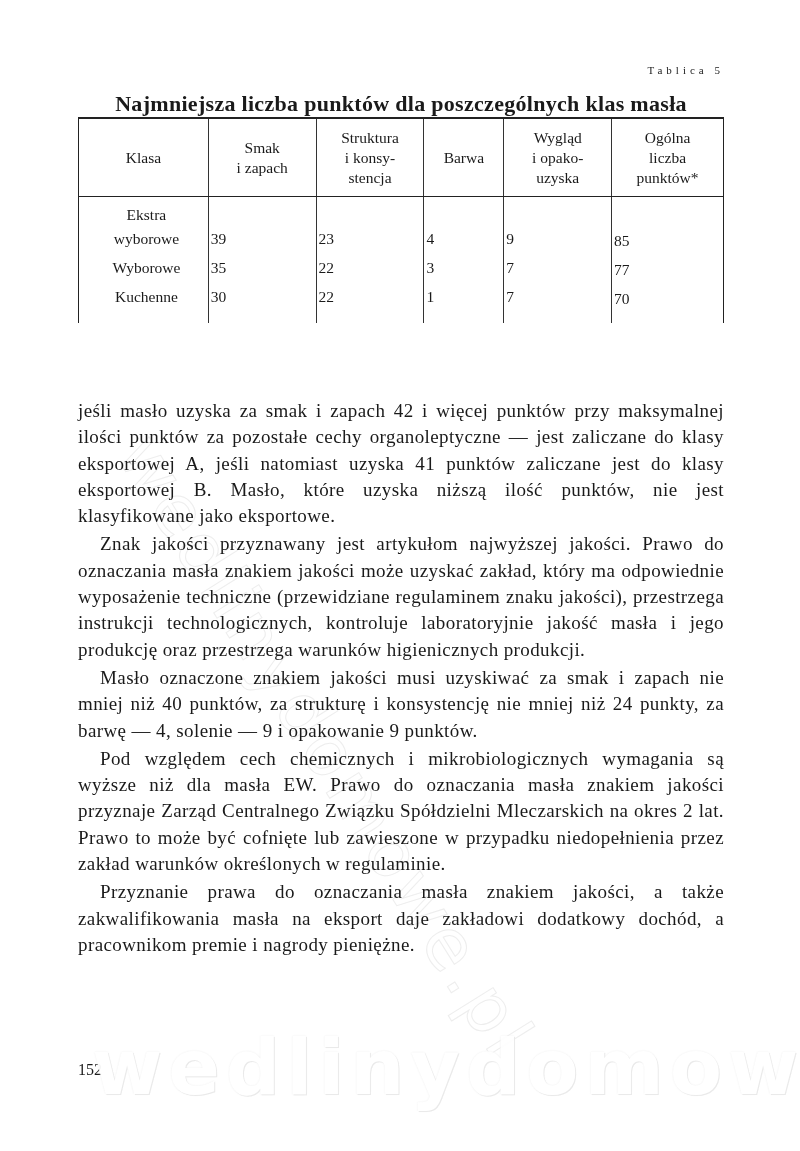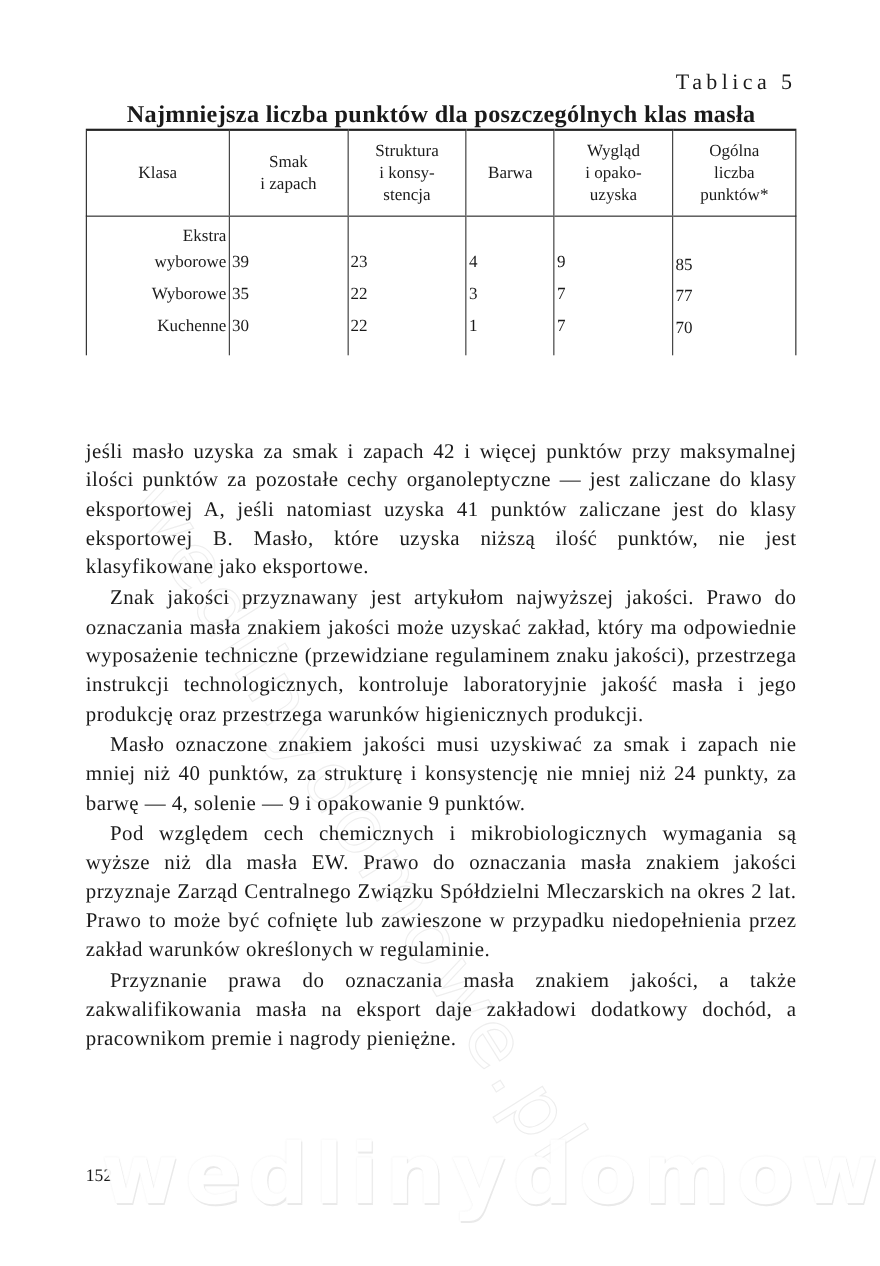--- a/index.html
+++ b/index.html
@@ -2,40 +2,40 @@
 <html><head>
 <meta charset="utf-8">
 <style>
   html, body { margin: 0; padding: 0; }
   body {
     width: 800px; height: 1151px; background: #ffffff; position: relative; overflow: hidden;
     font-family: "DejaVu Serif", "Liberation Serif", serif; color: #1a1a1a;
   }
   .page { position: absolute; left: 78px; top: 0; width: 646px; }
   .table-label {
-    position: absolute; right: 0; top: 64px; font-size: 20px; letter-spacing: 4px;
+    position: absolute; right: 0; top: 64px; font-size: 11px; letter-spacing: 4px;
     font-family: "Liberation Serif", serif;
   }
   .table-title {
     position: absolute; left: 0; width: 646px; top: 91px; text-align: center;
     font-family: "Liberation Serif", serif; font-weight: bold; font-size: 22px; letter-spacing: 0.3px;
   }
   table.pts {
     position: absolute; left: 0; top: 117px; width: 646px; border-collapse: collapse;
     font-family: "Liberation Serif", serif; font-size: 15.5px;
   }
   table.pts th {
     font-weight: normal; text-align: center; line-height: 20px; padding: 5px 2px;
     border-top: 2px solid #222; border-bottom: 1.5px solid #222; height: 67px;
     border-left: 1px solid #333;
   }
   table.pts th:first-child { border-left: 1.5px solid #222; }
   table.pts th:last-child { border-right: 1.5px solid #222; margin-top: 16px; }
   table.pts td { text-align: left; border-left: 1px solid #333; line-height: 29px; padding: 0 2px; }
-  table.pts td:first-child { text-align: right; padding-left: 8px; border-left: 1.5px solid #222; }
+  table.pts td:first-child { text-align: center; padding-left: 8px; border-left: 1.5px solid #222; }
   table.pts td:last-child { border-right: 1.5px solid #222; }
   table.pts tr.body-row td { padding-top: 7px; padding-bottom: 10px; vertical-align: top; }
   .cell-stack div { height: 29px; line-height: 29px; }
   table.pts tr.foot td {
     text-align: justify; border-top: 1.5px solid #222; border-bottom: 2px solid #222;
     padding: 6px 4px 2px 4px; line-height: 17px; font-size: 15px;
     border-left: 1.5px solid #222; border-right: none;
   }
   .foot-text { text-align-last: left; }
   .foot-text .first { display: block; text-align: justify; text-align-last: justify; text-indent: 22px; }

